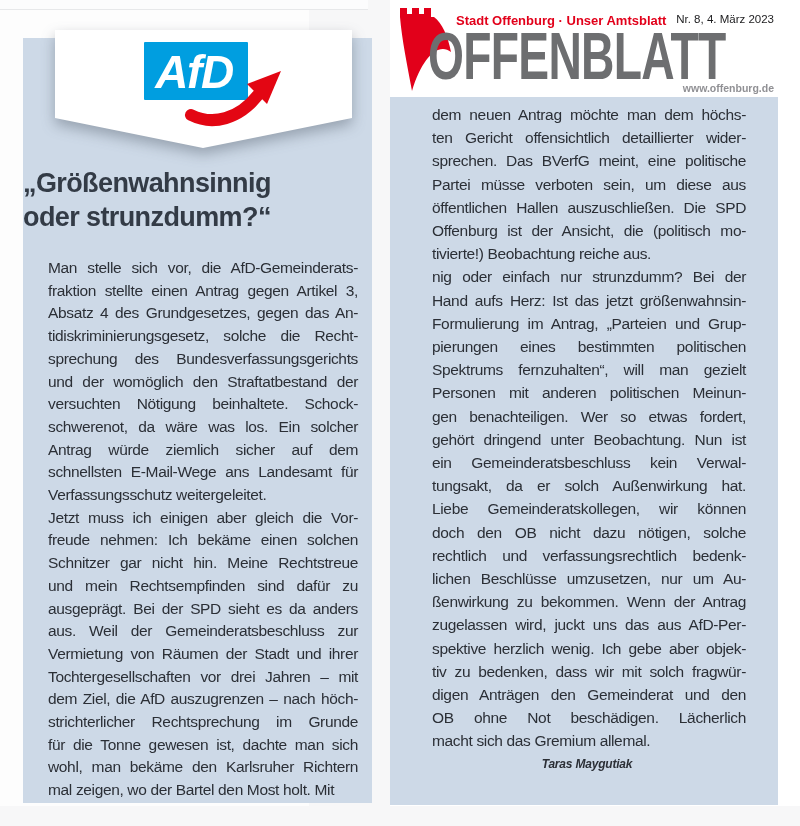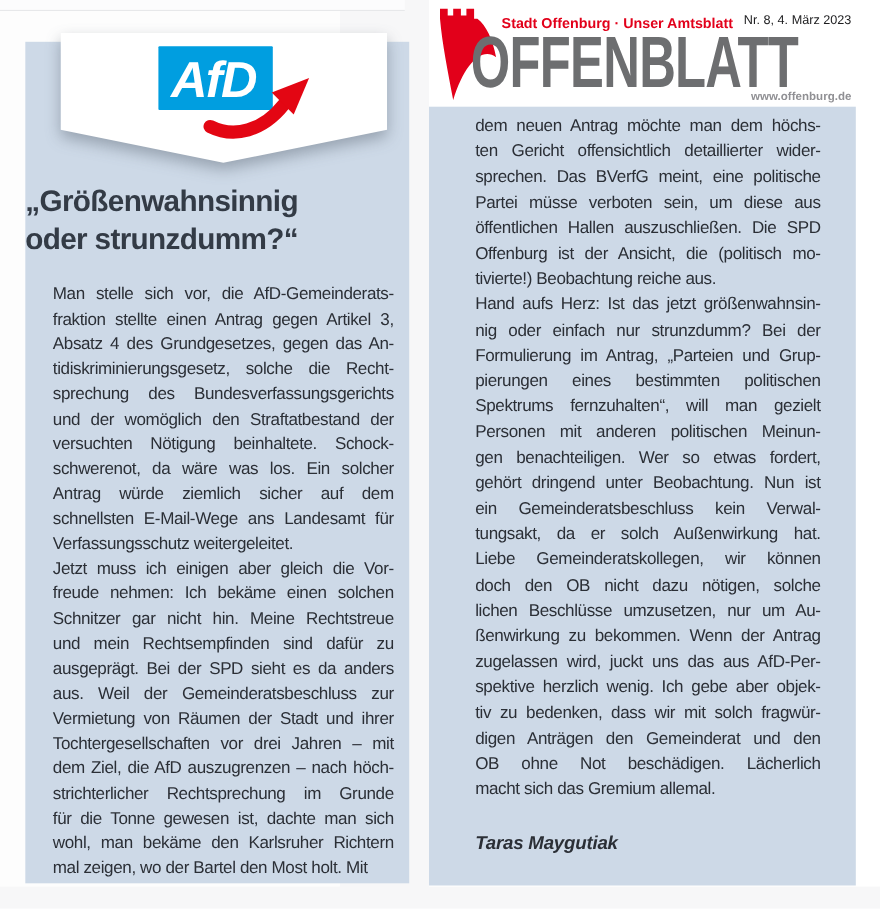--- a/index.html
+++ b/index.html
@@ -61,22 +61,22 @@
     position:absolute; right:26px; top:82px;
     color:#909094; font-size:10.5px; font-weight:700;
   }
   .right-panel {
     position:absolute; left:0; top:97px; width:388px; height:708px;
     background:var(--panel-blue);
   }
   .right-body { top:6px; left:42px; right:32px; line-height:23.2px; }
   .byline {
     position:absolute; left:42px; right:36px; top:660px;
-    text-align:left; color:var(--body-text);
-    font-size:17px; font-weight:700; font-style:italic; letter-spacing:-0.2px;
+    text-align:center; color:var(--body-text);
+    font-size:12px; font-weight:700; font-style:italic; letter-spacing:-0.2px;
   }
 </style>
 </head>
 <body>
 
 <div>
 
   <section class="clip left-clip">
     <div class="top-strip"></div>
     <div class="left-panel">
@@ -149,32 +149,33 @@
           <div>
             <div class="tl">dem neuen Antrag möchte man dem höchs-</div>
             <div class="tl">ten Gericht offensichtlich detaillierter wider-</div>
             <div class="tl">sprechen. Das BVerfG meint, eine politische</div>
             <div class="tl">Partei müsse verboten sein, um diese aus</div>
             <div class="tl">öffentlichen Hallen auszuschließen. Die SPD</div>
             <div class="tl">Offenburg ist der Ansicht, die (politisch mo-</div>
             <div class="tl last">tivierte!) Beobachtung reiche aus.</div>
           </div>
           <div>
+            <div class="tl">nig oder einfach nur strunzdumm? Bei der</div>
             <div class="tl">Hand aufs Herz: Ist das jetzt größenwahnsin-</div>
-            <div class="tl">nig oder einfach nur strunzdumm? Bei der</div>
             <div class="tl">Formulierung im Antrag, „Parteien und Grup-</div>
             <div class="tl">pierungen eines bestimmten politischen</div>
             <div class="tl">Spektrums fernzuhalten“, will man gezielt</div>
             <div class="tl">Personen mit anderen politischen Meinun-</div>
             <div class="tl">gen benachteiligen. Wer so etwas fordert,</div>
             <div class="tl">gehört dringend unter Beobachtung. Nun ist</div>
             <div class="tl">ein Gemeinderatsbeschluss kein Verwal-</div>
             <div class="tl">tungsakt, da er solch Außenwirkung hat.</div>
             <div class="tl">Liebe Gemeinderatskollegen, wir können</div>
             <div class="tl">doch den OB nicht dazu nötigen, solche</div>
+            <div class="tl">rechtlich und verfassungsrechtlich bedenk-</div>
             <div class="tl">lichen Beschlüsse umzusetzen, nur um Au-</div>
             <div class="tl">ßenwirkung zu bekommen. Wenn der Antrag</div>
             <div class="tl">zugelassen wird, juckt uns das aus AfD-Per-</div>
             <div class="tl">spektive herzlich wenig. Ich gebe aber objek-</div>
             <div class="tl">tiv zu bedenken, dass wir mit solch fragwür-</div>
             <div class="tl">digen Anträgen den Gemeinderat und den</div>
             <div class="tl">OB ohne Not beschädigen. Lächerlich</div>
             <div class="tl last">macht sich das Gremium allemal.</div>
           </div>
         </div>

